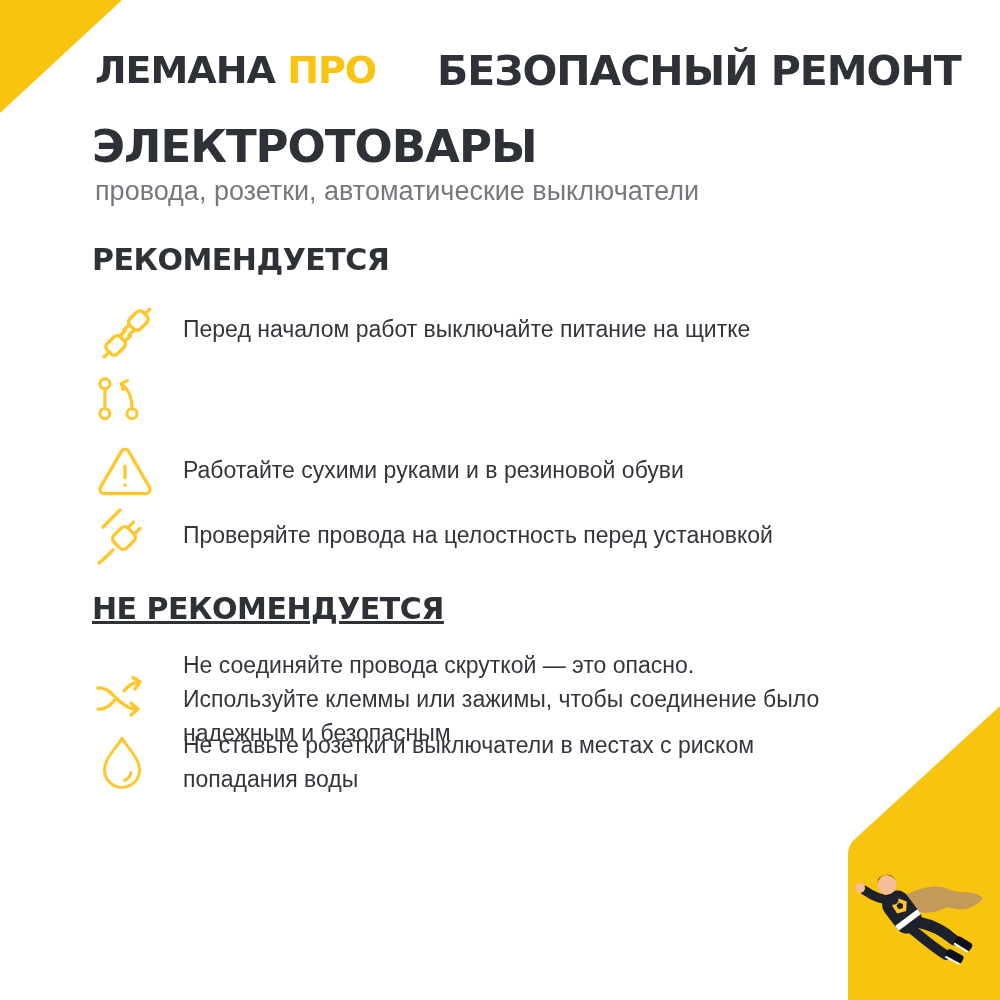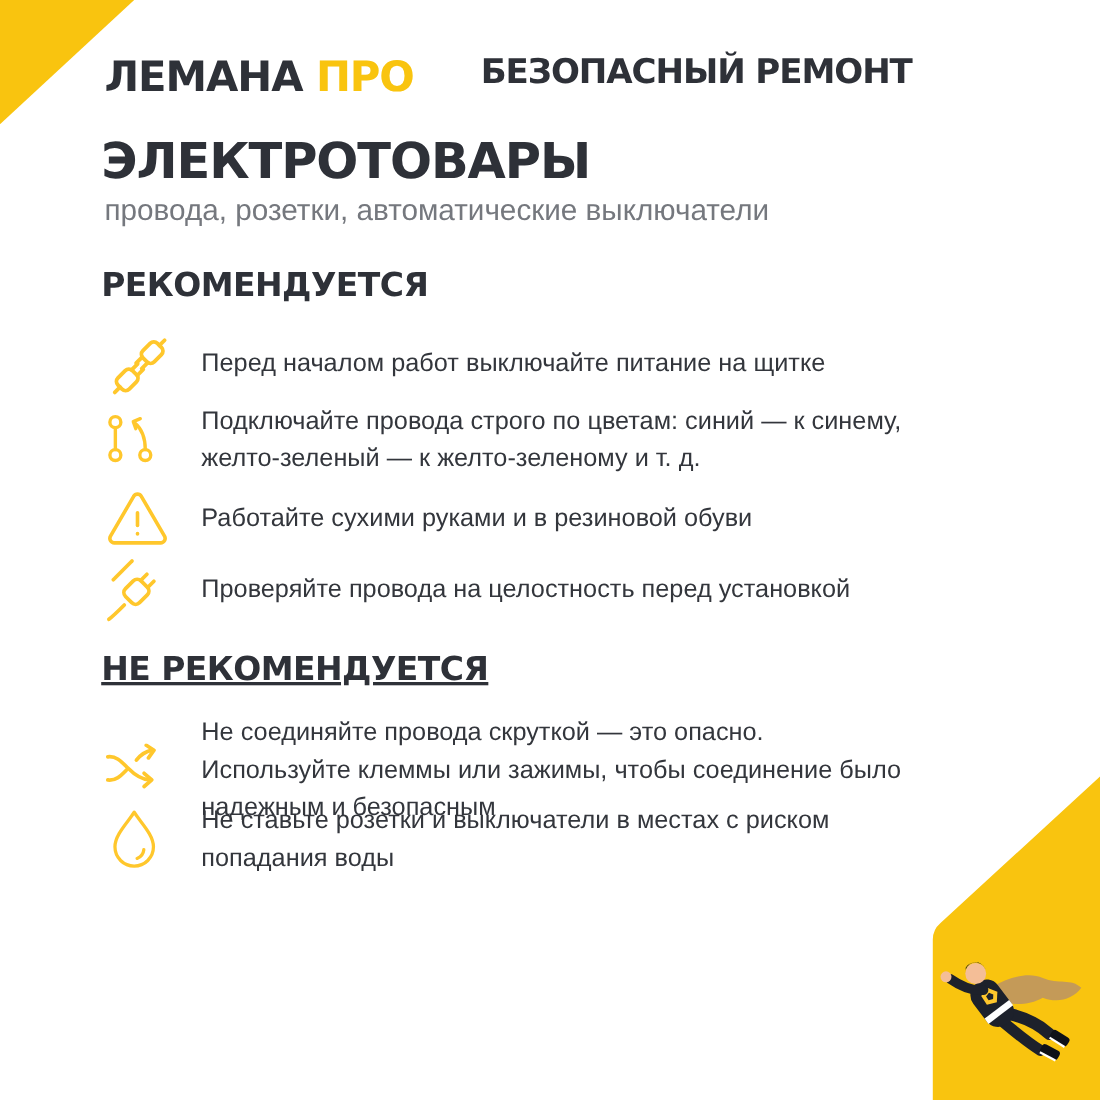--- a/index.html
+++ b/index.html
@@ -10,21 +10,21 @@
   .display{font-family:"DejaVu Sans",sans-serif;font-weight:700;color:#2E3138;}
 
   
   .corner-tl{position:absolute;left:0;top:0;width:122px;height:113px;background:#F9C40F;
     clip-path:polygon(0 0,100% 0,0 100%);}
   .corner-br{position:absolute;right:0;bottom:0;width:160px;height:300px;}
 
   
   .logo{position:absolute;left:95px;top:48px;font-size:38px;letter-spacing:-1px;white-space:nowrap;}
   .logo .pro{color:#F9C40F;}
-  .program-title{position:absolute;left:437px;top:47px;font-size:31px;letter-spacing:-1px;white-space:nowrap;margin:0;text-align:right;}
+  .program-title{position:absolute;left:437px;top:47px;font-size:41px;letter-spacing:-1px;white-space:nowrap;margin:0;text-align:right;}
 
   
   .category-title{position:absolute;left:92px;top:120px;font-size:45px;letter-spacing:-1px;margin:0;white-space:nowrap;}
   .category-subtitle{position:absolute;left:95px;top:176px;font-size:27px;color:#75787E;margin:0;white-space:nowrap;}
 
   
   .section-heading{position:absolute;left:92px;font-size:30px;letter-spacing:-0.5px;margin:0;white-space:nowrap;}
   .h-rec{top:242px;}
   .h-norec{top:591px;text-decoration:underline;}
 
@@ -83,22 +83,20 @@
         <g class="yicon">
           <circle cx="12" cy="13" r="5.5"></circle>
           <line x1="12" y1="18.5" x2="12" y2="40.5"></line>
           <circle cx="12" cy="46" r="5.5"></circle>
           <circle cx="42" cy="46" r="5.5"></circle>
           <path d="M42,40.5 C42,28 39,20 31,13.5"></path>
           <polyline points="37,9.5 30,12.5 32.5,19.5"></polyline>
         </g>
       </svg>
     </div>
-    <div class="item-text">Подключайте провода строго по цветам: синий — к синему,
-желто-зеленый — к желто-зеленому и т. д.</div>
   </div>
 
   <div class="row row3">
     <div class="icon-cell">
       <svg width="62" height="58" viewBox="0 0 64 60">
         <g class="yicon">
           <path d="M28.4,9.5 L6.6,47 a4.2,4.2 0 0 0 3.6,6.3 h43.6 a4.2,4.2 0 0 0 3.6,-6.3 L35.6,9.5 a4.2,4.2 0 0 0 -7.2,0 Z"></path>
           <line x1="32" y1="25" x2="32" y2="37"></line>
           <line x1="32" y1="44.5" x2="32" y2="45"></line>
         </g>

